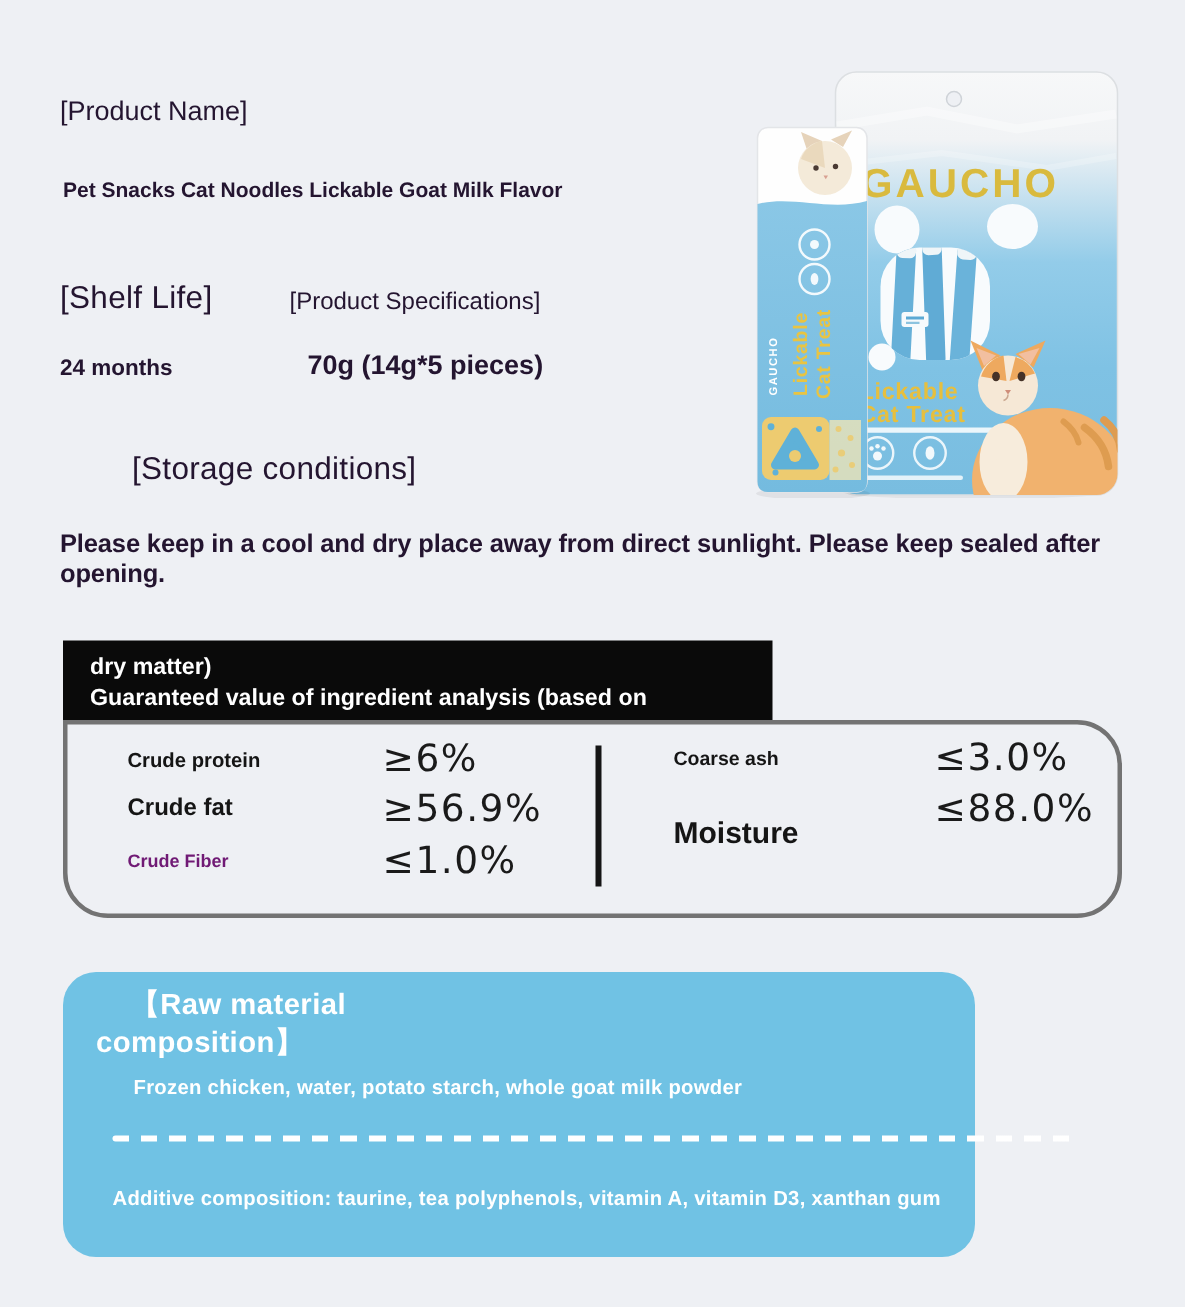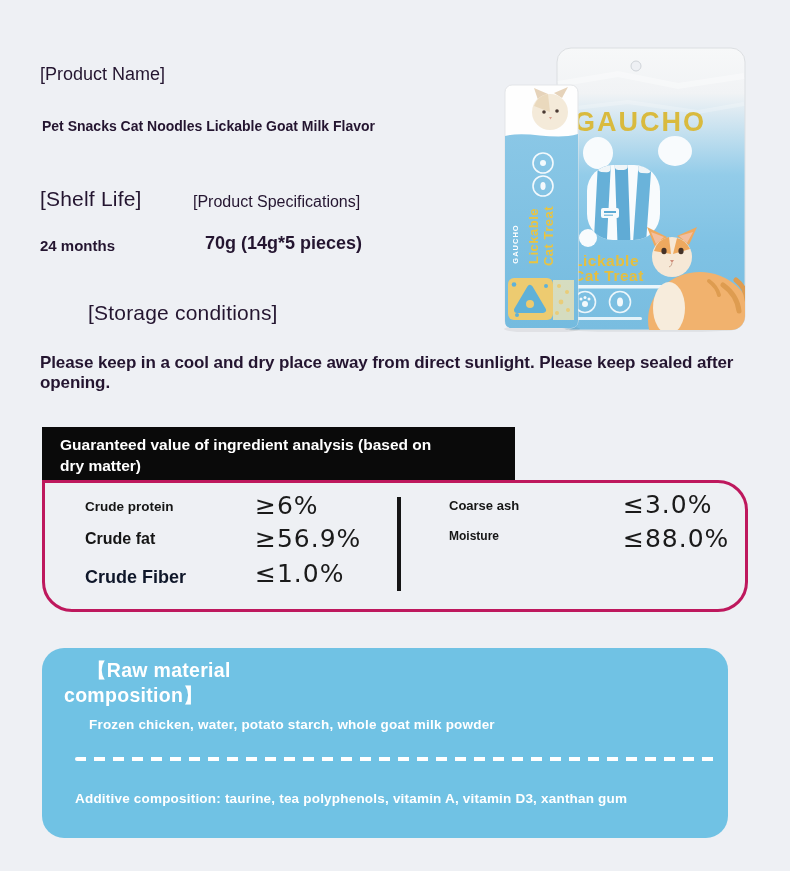--- a/index.html
+++ b/index.html
@@ -26,34 +26,34 @@
   .t-body{font-size:17px;font-weight:700;color:#241530;letter-spacing:-0.1px;}
   
   .an-header{
     left:42px;top:427px;width:473px;height:53px;
     background:#0a0a0a;color:#fff;
     font-weight:700;font-size:15.5px;line-height:21px;
     padding:7px 0 0 18px;box-sizing:border-box;
   }
   .an-box{
     left:42px;top:480px;width:706px;height:132px;
-    border:3px solid #be185d;
+    border:3px solid #737373;
     border-radius:0 30px 30px 30px;
     box-sizing:border-box;
     background:#eef0f4;
   }
   .an-label{font-weight:700;color:#151515;}
   .an-value{
     font-family:"DejaVu Sans","Liberation Sans",sans-serif;
     font-weight:400;font-size:25px;color:#1a1a1a;letter-spacing:1px;
   }
   .an-divider{left:352px;top:14px;width:4px;height:94px;background:#151515;}
   
   .blue-box{
-    left:42px;top:648px;width:686px;height:190px;
+    left:42px;top:648px;width:608px;height:190px;
     background:#70c2e4;border-radius:22px;color:#fff;
   }
   .bb-title{font-size:19.5px;font-weight:700;line-height:25px;letter-spacing:.3px;}
   .bb-text{font-size:13.5px;font-weight:700;letter-spacing:.2px;}
   .bb-dash{
     height:3.5px;border-radius:2px;
     background:repeating-linear-gradient(to right,#ffffff 0 11px,transparent 11px 19px);
   }
 </style>
 </head>
@@ -219,40 +219,40 @@
           <circle cx="69" cy="252" r="2" fill="#e9cd79"></circle>
           <circle cx="63" cy="262" r="2.4" fill="#e9cd79"></circle>
           <circle cx="70" cy="270" r="2" fill="#e9cd79"></circle>
           <circle cx="59" cy="273" r="2" fill="#e9cd79"></circle>
         </g>
       </g>
     </svg>
   </div>
 
   <div class="abs an-header">
+    <div>dry matter)</div>
     <div>Guaranteed value of ingredient analysis (based on</div>
-    <div>dry matter)</div>
   </div>
 
   <div class="abs an-box">
     <div class="abs an-label" style="left:40px;top:16px;font-size:13.5px;">Crude protein</div>
     <div class="abs an-value" style="left:210px;top:8px;">≥6%</div>
 
     <div class="abs an-label" style="left:40px;top:47px;font-size:16px;">Crude fat</div>
     <div class="abs an-value" style="left:210px;top:41px;">≥56.9%</div>
 
-    <div class="abs an-label" style="left:40px;top:84px;font-size:18px;color:#0f172a;">Crude Fiber</div>
+    <div class="abs an-label" style="left:40px;top:84px;font-size:12px;color:#701a75;">Crude Fiber</div>
     <div class="abs an-value" style="left:210px;top:76px;">≤1.0%</div>
 
     <div class="abs an-divider"></div>
 
     <div class="abs an-label" style="left:404px;top:15px;font-size:13px;">Coarse ash</div>
     <div class="abs an-value" style="left:578px;top:7px;">≤3.0%</div>
 
-    <div class="abs an-label" style="left:404px;top:46px;font-size:12px;">Moisture</div>
+    <div class="abs an-label" style="left:404px;top:62px;font-size:20px;">Moisture</div>
     <div class="abs an-value" style="left:578px;top:41px;">≤88.0%</div>
   </div>
 
   <div class="abs blue-box">
     <div class="abs bb-title" style="left:45px;top:10px;">【Raw material</div>
     <div class="abs bb-title" style="left:22px;top:35px;">composition】</div>
     <div class="abs bb-text" style="left:33px;top:69px;width:650px;padding-left:14px;">Frozen chicken, water, potato starch, whole goat milk powder</div>
     <div class="abs bb-dash" style="left:33px;top:109px;width:640px;"></div>
     <div class="abs bb-text" style="left:33px;top:143px;width:660px;">Additive composition: taurine, tea polyphenols, vitamin A, vitamin D3, xanthan gum</div>
   </div>

